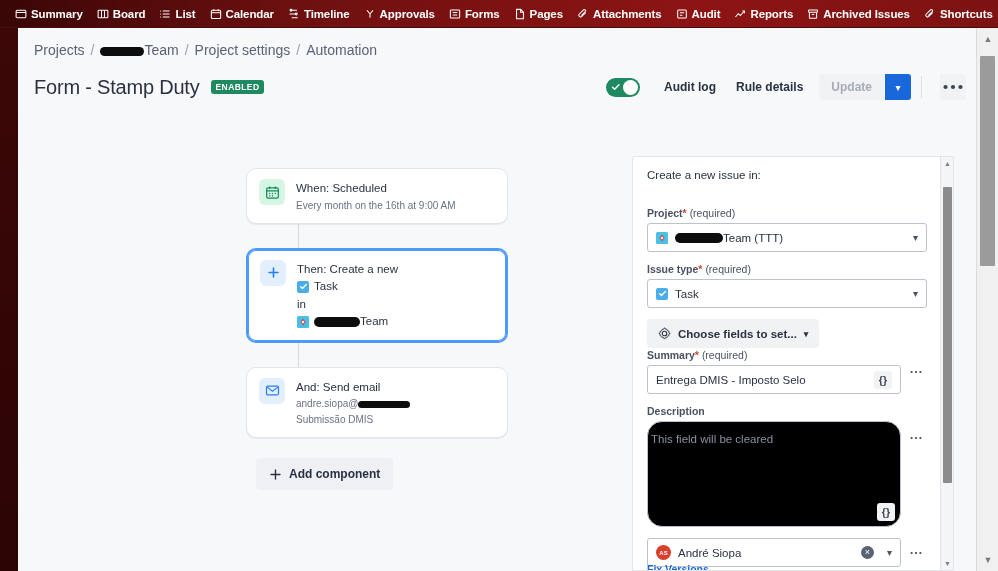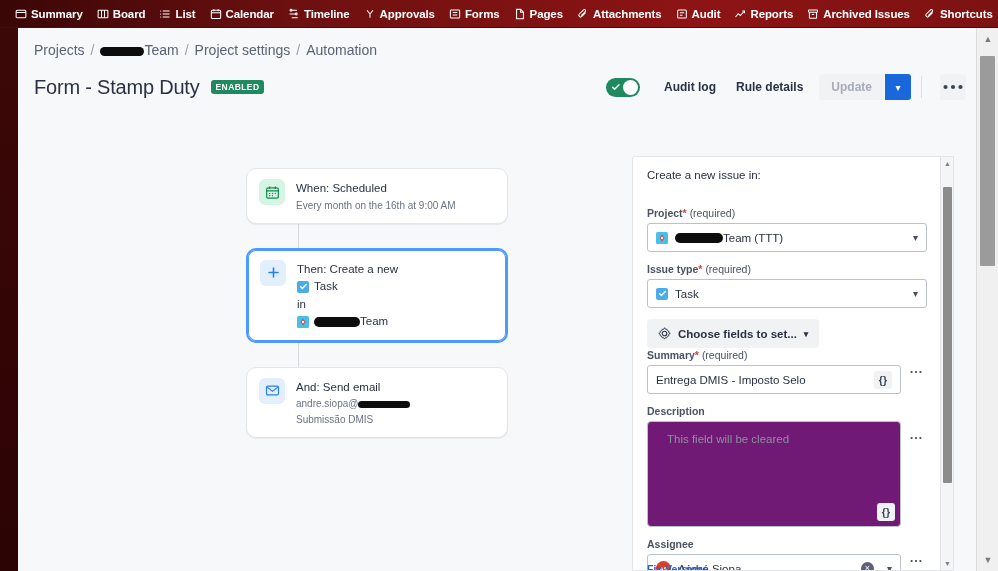--- a/index.html
+++ b/index.html
@@ -216,23 +216,23 @@
     margin-left: auto;
   }
   .btn-fields {
     display: inline-flex; align-items: center; gap: 7px;
     background: #f1f2f4; border: none; border-radius: 4px;
     padding: 8px 11px; font-size: 11.5px; font-weight: bold; color: #2a3142;
     cursor: pointer; margin-bottom: 1px; font-family: inherit;
   }
   .textarea-wrap {
     width: 100%; height: 106px;
-    border: 1px solid #bcc2cd; border-radius: 4px;
-    background: #701a75; position: relative;
-    padding: 7px 19px;
+    border: 1px solid #bcc2cd; border-radius: 15px;
+    background: #000000; position: relative;
+    padding: 7px 3px;
   }
   .ta-placeholder { font-size: 11.5px; color: #8a91a0; }
   .ta-curly {
     position: absolute; right: 5px; bottom: 5px;
     background: #f1f2f4; border-radius: 3px;
     font-size: 10.5px; color: #3c4454; font-weight: bold;
     padding: 3px 5px; cursor: pointer;
   }
   .avatar {
     width: 15px; height: 15px; border-radius: 50%;
@@ -532,20 +532,26 @@
         <div class="flow-body">
           <div class="flow-title">And: Send email</div>
           <div class="flow-sub">
             <span>andre.siopa@</span><span class="redact-bar" style="width:52px;height:7px"></span>
           </div>
           <div class="flow-sub">Submissão DMIS</div>
         </div>
       </div>
 
       <div style="height:20px"></div>
+      <button class="btn-add">
+        <svg viewBox="0 0 16 16" width="13" height="13">
+            <path d="M8 2.5v11M2.5 8h11" stroke="#2a3142" stroke-width="1.7" stroke-linecap="round"></path>
+          </svg>
+        <span>Add component</span>
+      </button>
     </div>
 
     <div class="panel">
       <div class="panel-inner">
 
         <div class="panel-heading">Create a new issue in:</div>
 
         
         <div class="field">
           <span class="field-label"><span>Project</span><span class="req">*</span> <span class="req-note">(required)</span></span>
@@ -615,21 +621,20 @@
             <svg viewBox="0 0 16 16" width="14" height="14">
                 <circle cx="3" cy="8" r="1.25" fill="#3c4454"></circle>
                 <circle cx="8" cy="8" r="1.25" fill="#3c4454"></circle>
                 <circle cx="13" cy="8" r="1.25" fill="#3c4454"></circle>
               </svg>
           </div>
         </div>
 
         
         <div class="field has-more">
-          <span class="field-label">Assignee</span>
           <div class="select">
             <span class="avatar">AS</span>
             <span>André Siopa</span>
             <span class="clear-x">×</span>
             <span class="caret" style="margin-left:6px">▾</span>
           </div>
           <div class="dots-btn">
             <svg viewBox="0 0 16 16" width="14" height="14">
                 <circle cx="3" cy="8" r="1.25" fill="#3c4454"></circle>
                 <circle cx="8" cy="8" r="1.25" fill="#3c4454"></circle>

